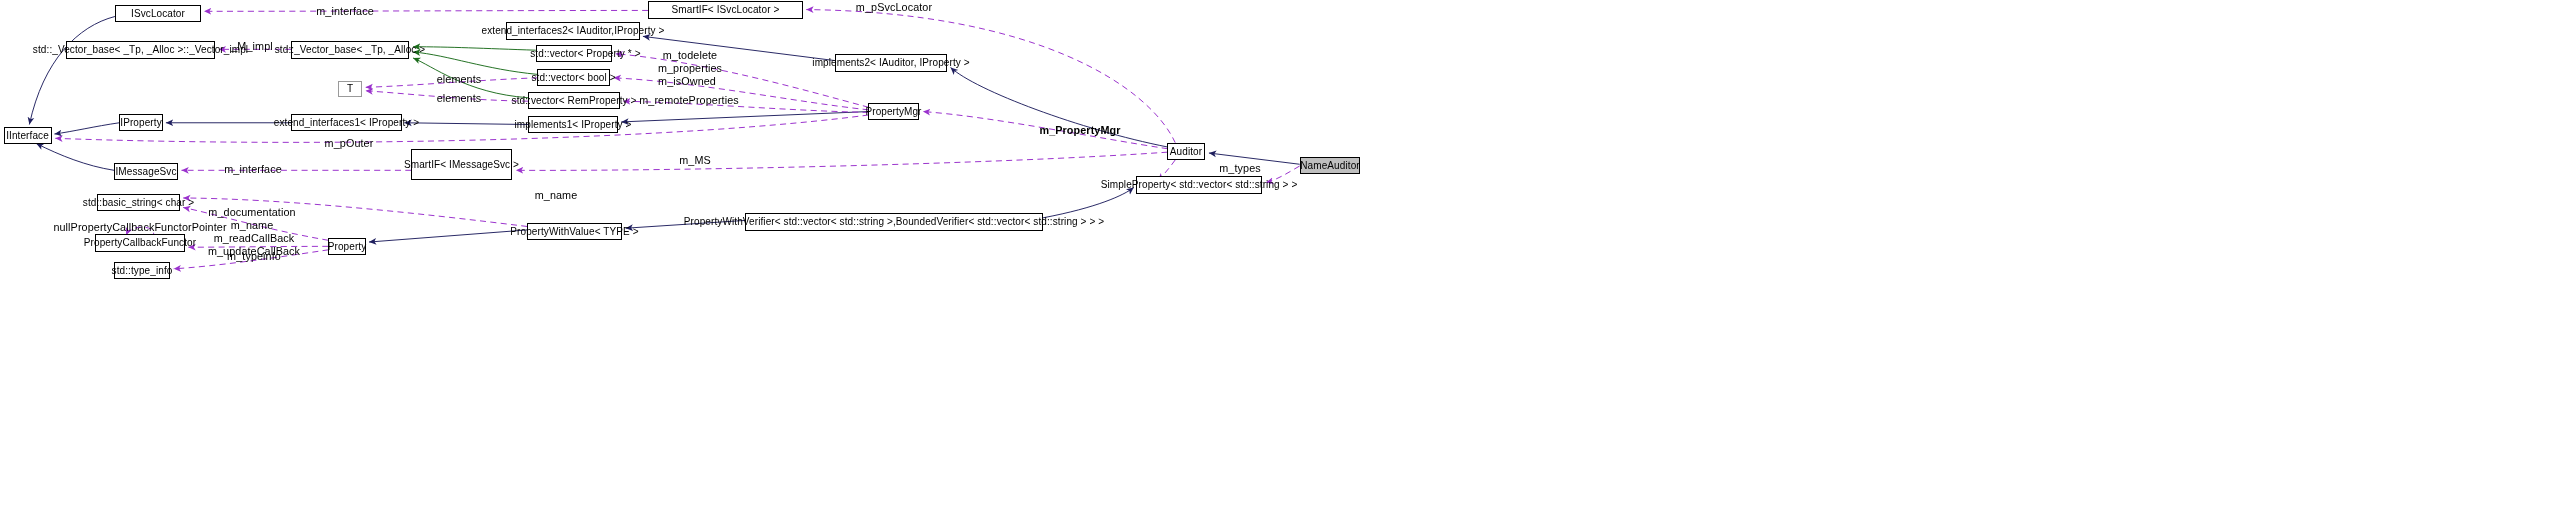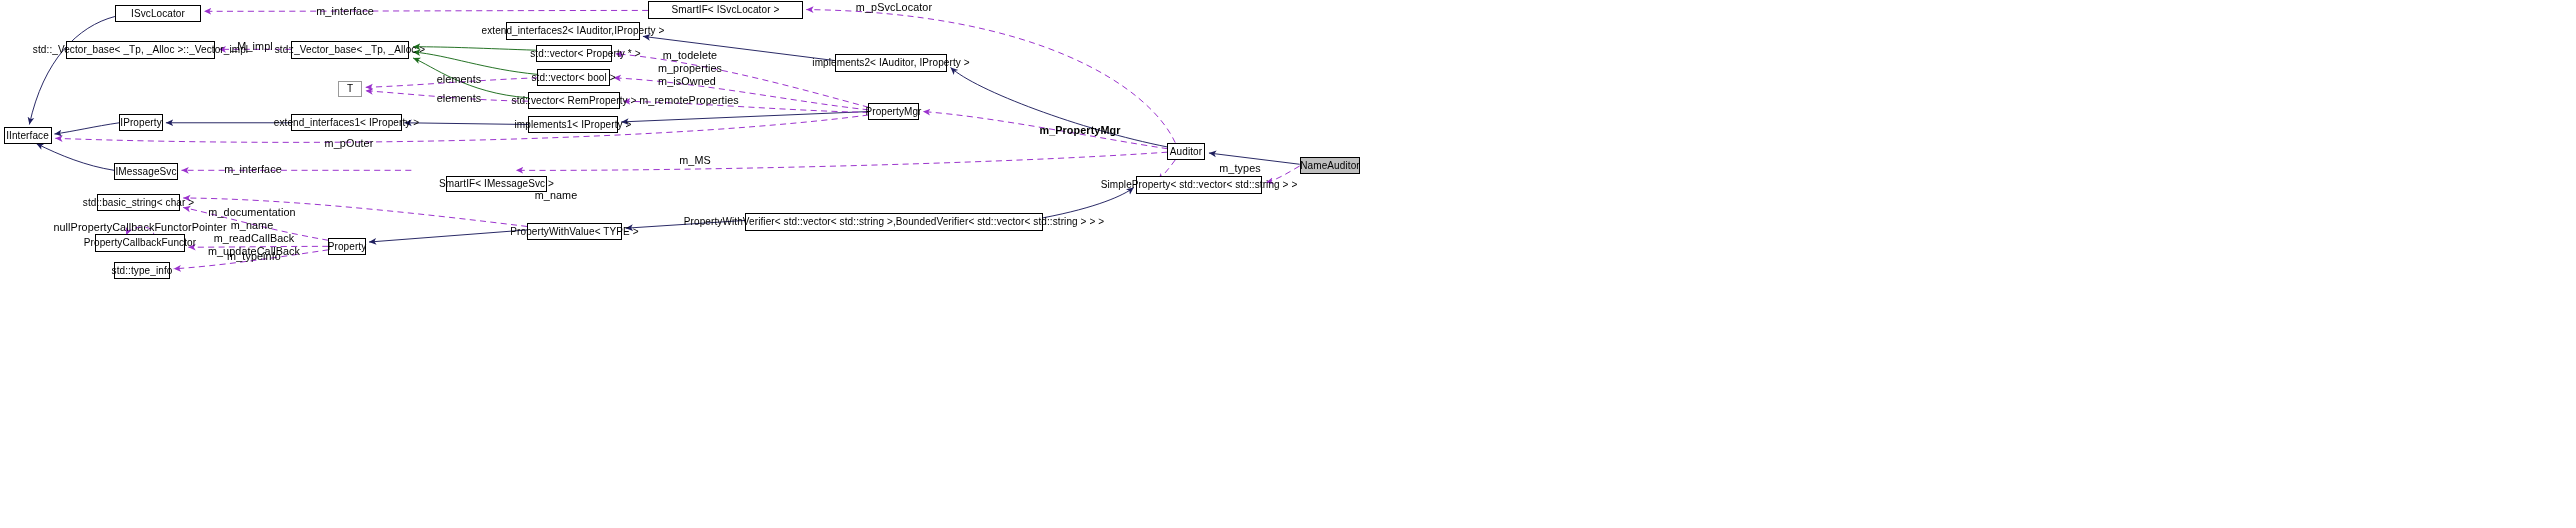--- a/index.html
+++ b/index.html
@@ -166,21 +166,21 @@
       <div class="node faint" style="left: 338px; top: 81px; width: 24px; height: 16.4px;">T</div>
       <div class="node" style="left: 528px; top: 92px; width: 92px; height: 17.3px;">std::vector&lt; RemProperty &gt;</div>
       <div class="node" style="left: 868px; top: 103px; width: 51px; height: 17.3px;">PropertyMgr</div>
       <div class="node" style="left: 119px; top: 114px; width: 44px; height: 17.3px;">IProperty</div>
       <div class="node" style="left: 291px; top: 114px; width: 111px; height: 17.3px;">extend_interfaces1&lt; IProperty &gt;</div>
       <div class="node" style="left: 528px; top: 116px; width: 90px; height: 17.3px;">implements1&lt; IProperty &gt;</div>
       <div class="node" style="left: 3.5px; top: 127px; width: 48px; height: 17.3px;">IInterface</div>
       <div class="node" style="left: 1167px; top: 143px; width: 38px; height: 17.3px;">Auditor</div>
       <div class="node highlight" style="left: 1300px; top: 157px; width: 60px; height: 17.3px;">NameAuditor</div>
       <div class="node" style="left: 114px; top: 163px; width: 64px; height: 17.3px;">IMessageSvc</div>
-      <div class="node" style="left: 411px; top: 176px; width: 101px; height: 16px; margin-left: 35px;">SmartIF&lt; IMessageSvc &gt;</div>
+      <div class="node" style="left: 411px; top: 149px; width: 101px; height: 31px;">SmartIF&lt; IMessageSvc &gt;</div>
       <div class="node" style="left: 1136px; top: 176px; width: 126px; height: 18px;">SimpleProperty&lt; std::vector&lt; std::string &gt; &gt;</div>
       <div class="node" style="left: 97px; top: 194px; width: 83px; height: 17.3px;">std::basic_string&lt; char &gt;</div>
       <div class="node" style="left: 745px; top: 213px; width: 298px; height: 18px;">PropertyWithVerifier&lt; std::vector&lt; std::string &gt;,BoundedVerifier&lt; std::vector&lt; std::string &gt; &gt; &gt;</div>
       <div class="node" style="left: 527px; top: 223px; width: 95px; height: 17.3px;">PropertyWithValue&lt; TYPE &gt;</div>
       <div class="node" style="left: 95px; top: 234px; width: 90px; height: 18px;">PropertyCallbackFunctor</div>
       <div class="node" style="left: 328px; top: 238px; width: 38px; height: 17.3px;">Property</div>
       <div class="node" style="left: 114px; top: 262px; width: 56px; height: 17.3px;">std::type_info</div>
     </div>
   <div id="label-layer">
       <div class="edge-label center" style="left: 345px; top: 5.2px; text-align: center;">m_interface</div>

